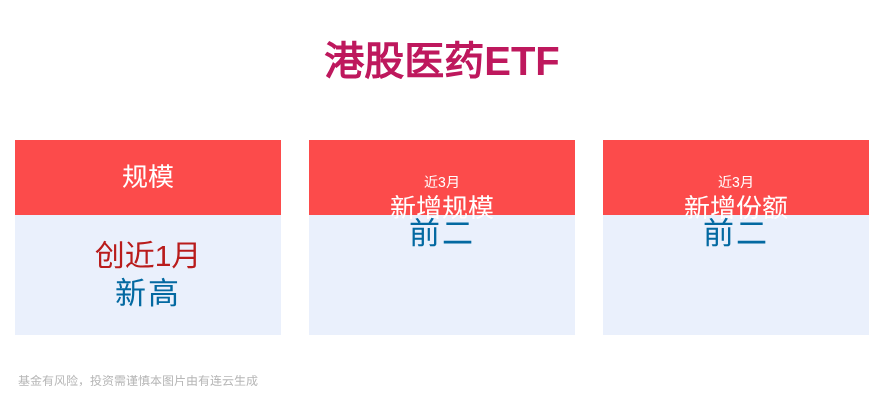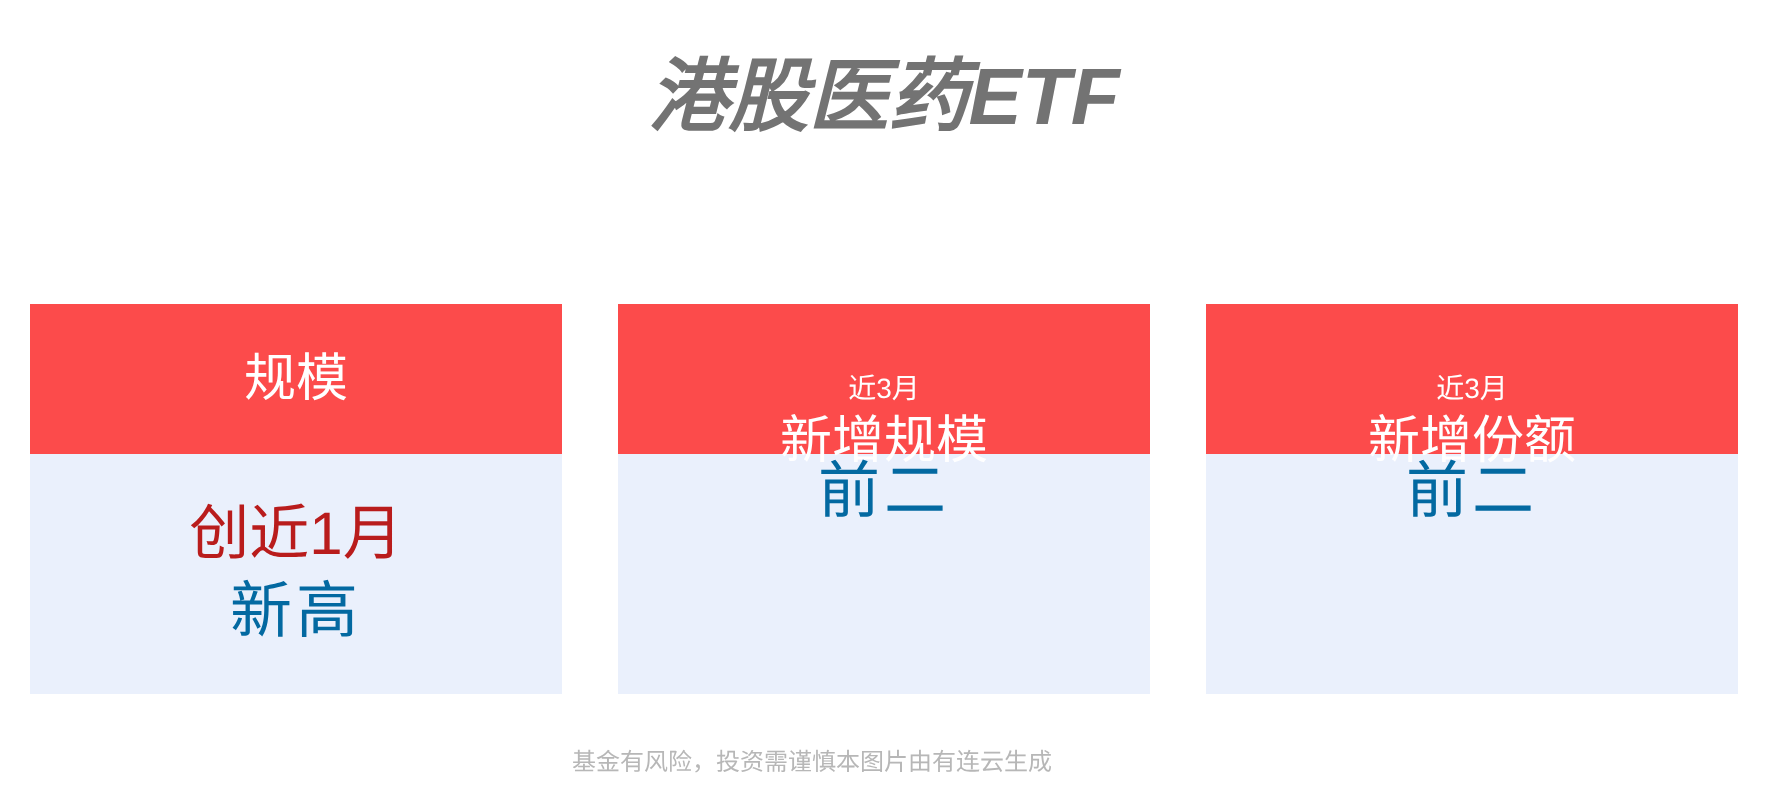--- a/index.html
+++ b/index.html
@@ -25,41 +25,40 @@
 
   
   .header {
     width: 100%;
     text-align: center;
     padding-top: 21px;
   }
   .poster-title {
     font-size: 40px;
     font-weight: bold;
-    color: #737373;
+    color: #be185d;
     line-height: 1.22;
     letter-spacing: 0px;
-    margin: 4px;
-    white-space: nowrap;
-    font-style: italic;
+    margin: 16px;
+    white-space: nowrap;
   }
   .poster-subtitle {
     font-size: 16px;
     font-weight: normal;
     color: #FC6A6A;
     line-height: 1.4;
     margin: 9px 0 0 0;
     white-space: nowrap;
   }
 
   
   .cards {
     position: absolute;
     left: 15px;
-    top: 152px;
+    top: 140px;
     width: 854px;
     display: flex;
     justify-content: space-between;
     align-items: flex-start;
   }
   .card {
     width: 266px;
     background: #EAF0FC;
     display: flex;
     flex-direction: column;
@@ -126,21 +125,21 @@
   .footer {
     position: absolute;
     left: 0;
     bottom: 0;
     width: 812px;
     height: 46px;
     box-sizing: border-box;
     padding: 0 18px;
     display: flex;
     align-items: center;
-    justify-content: center;
+    justify-content: flex-start;
   }
   .footer-note {
     font-size: 12px;
     color: #b7b7b7;
     line-height: 1.4;
     white-space: nowrap;
   }
   .footer-note.right {
     text-align: right;
   }

